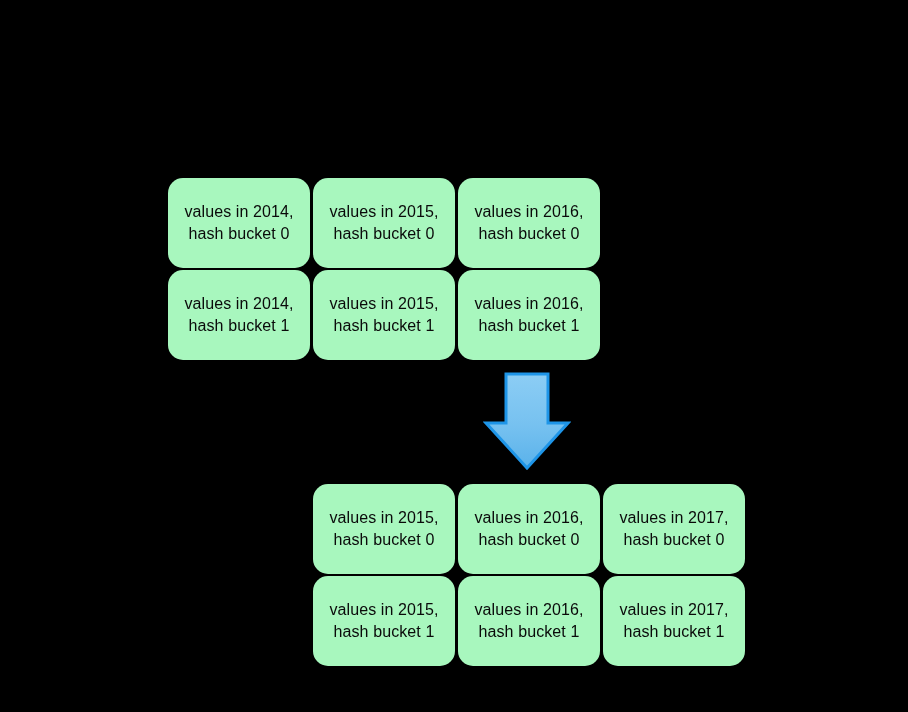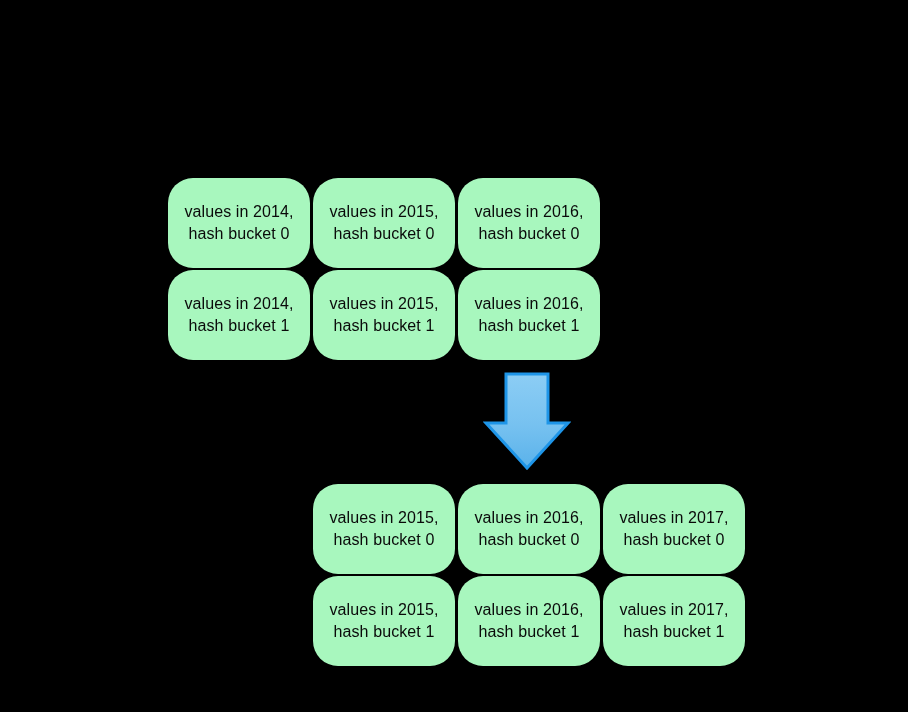--- a/index.html
+++ b/index.html
@@ -32,21 +32,21 @@
     grid-template-rows: repeat(2, 90px);
     column-gap: 3px;
     row-gap: 2px;
   }
   #grid-before { left: 168px; top: 178px; }
   #grid-after  { left: 313px; top: 484px; }
 
   
   .bucket-box {
     background: #a8f7be;
-    border-radius: 25px;
+    border-radius: 15px;
     display: flex;
     align-items: center;
     justify-content: center;
     box-sizing: border-box;
     padding: 2px 6px;
   }
   .bucket-label {
     font-size: 16px;
     line-height: 22px;
     color: #0a0a0a;

